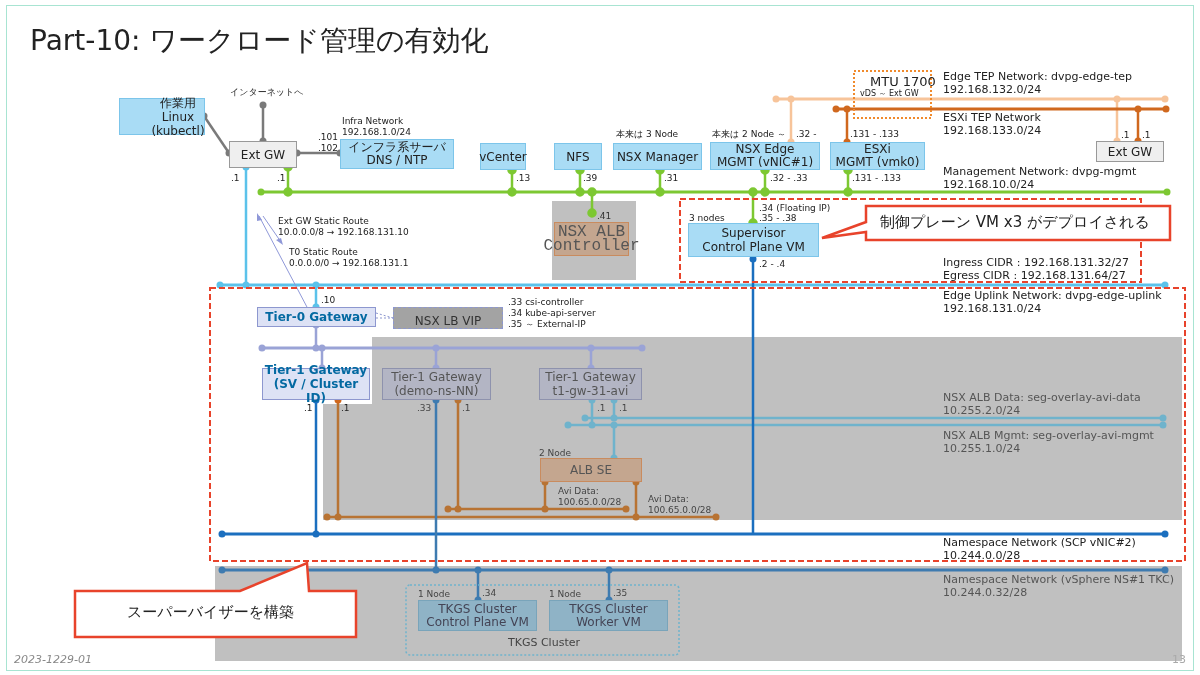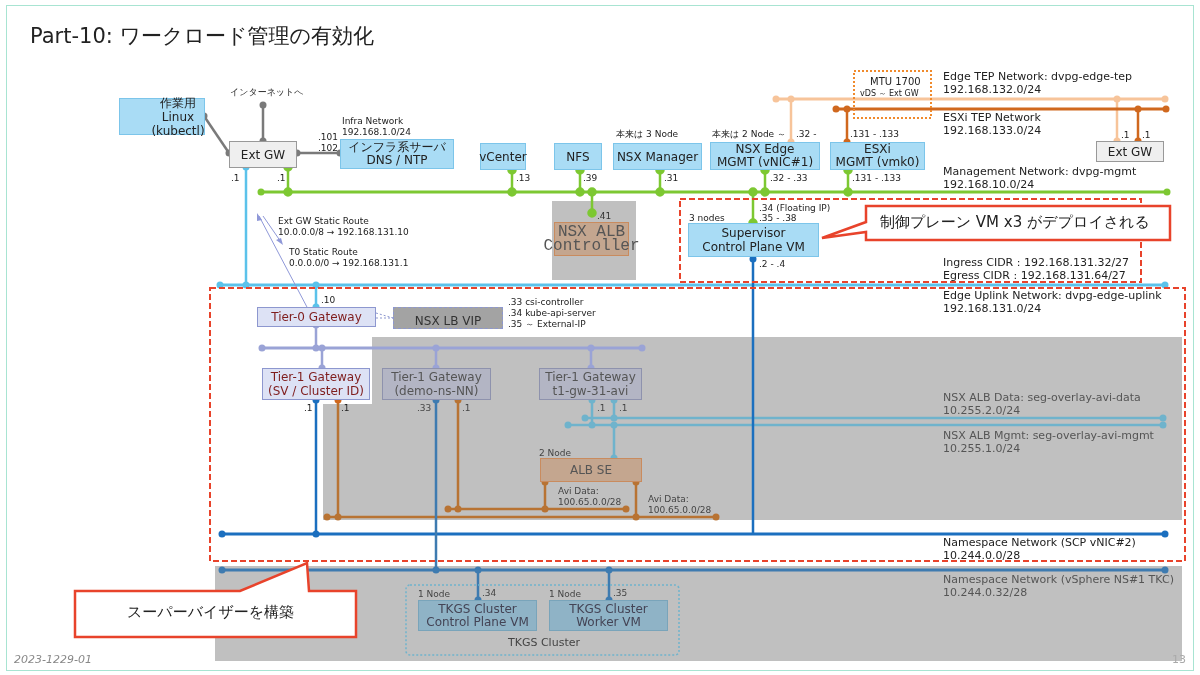--- a/index.html
+++ b/index.html
@@ -1,25 +1,25 @@
 <!DOCTYPE html>
 <html><head>
 <meta charset="utf-8">
 <style>
   html,body{margin:0;padding:0;background:#fff;}
   body{width:1200px;height:675px;position:relative;overflow:hidden;font-family:"DejaVu Sans","Liberation Sans",sans-serif;color:#222;}
   #frame{position:absolute;left:6px;top:5px;width:1188px;height:666px;border:1.5px solid #a8e4d2;box-sizing:border-box;}
-  #title{position:absolute;left:30px;top:22px;font-size:21px;color:#222;}
+  #title{position:absolute;left:30px;top:22px;font-size:28px;color:#222;}
   #footer-id{position:absolute;left:14px;top:653px;font-size:11px;color:#888;font-style:italic;}
   #page-num{position:absolute;left:1172px;top:653px;font-size:11px;color:#aaa;}
   svg{position:absolute;left:0;top:0;}
   .box{position:absolute;box-sizing:border-box;display:flex;flex-direction:column;align-items:center;justify-content:center;text-align:center;font-size:12px;line-height:14px;}
   .blue{background:#a9dcf5;border:1px solid #7cc5ea;color:#222;}
   .gray{background:#efefef;border:1px solid #999;color:#222;}
-  .lav{background:#dde2f5;border:1px solid #8d97cf;color:#7f1d1d;}
+  .lav{background:#dde2f5;border:1px solid #8d97cf;color:#0369a1;font-weight:bold;}
   .lavdim{background:#b3b5c4;border:1px solid #8e92ad;color:#555;}
   .lavdash{background:#a3a3a3;border:1px dashed #8d97cf;color:#333;justify-content:flex-end;}
   .alb{background:#c4a68f;border:1px solid #c98b5e;color:#555;}
   .tkgs{background:#8fb3c6;border:1px solid #79a4ba;color:#445;}
   .lbl{position:absolute;font-size:9px;line-height:11px;color:#222;white-space:nowrap;}
   .net{position:absolute;font-size:11px;line-height:13px;color:#222;white-space:nowrap;}
   .netdim{color:#555;}
   .callout{position:absolute;font-size:15px;color:#222;white-space:nowrap;}
 </style>
 </head>
@@ -240,21 +240,21 @@
 MGMT (vNIC#1)</span>
   </div>
 <div class="lbl" style="left:770px;top:173px;">.32 - .33</div>
 <div class="lbl" style="left:850px;top:129px;">.131 - .133</div>
 <div class="box blue" style="left:830px;top:142px;width:95px;height:28px;line-height:13px;">
     <span style="white-space:pre-line">ESXi
 MGMT (vmk0)</span>
   </div>
 <div class="lbl" style="left:852px;top:173px;">.131 - .133</div>
 
-<div class="lbl" style="left:870px;top:76px;font-size:10px;">MTU 1700</div>
+<div class="lbl" style="left:870px;top:76px;font-size:13px;">MTU 1700</div>
 <div class="lbl" style="left:860px;top:88px;font-size:8px;">vDS ～ Ext GW</div>
 
 <div class="lbl" style="left:1121px;top:130px;">.1</div>
 <div class="lbl" style="left:1142px;top:130px;">.1</div>
 <div class="box gray" style="left:1096px;top:141px;width:68px;height:21px;">
     <span>Ext GW</span>
   </div>
 
 <div class="net" style="left:943px;top:70px;">Edge TEP Network: dvpg-edge-tep</div>
 <div class="net" style="left:943px;top:83px;">192.168.132.0/24</div>

